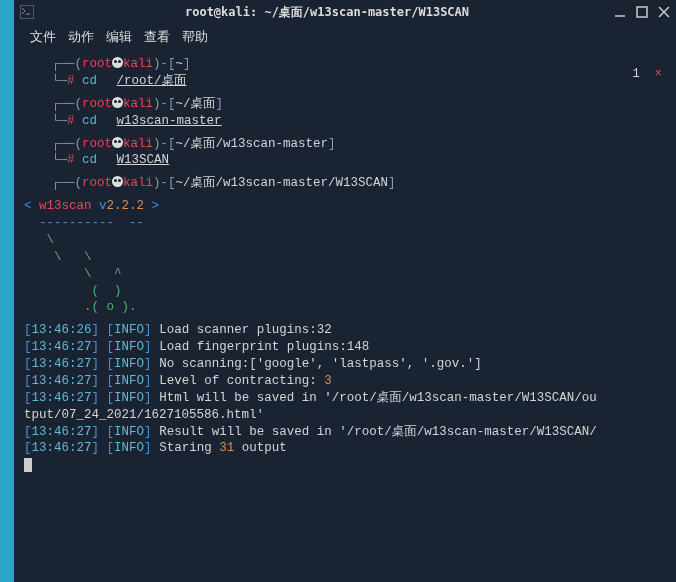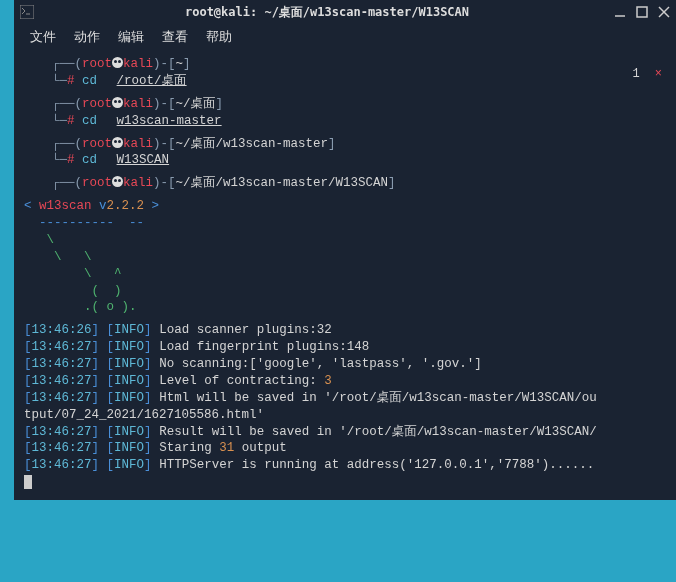--- a/index.html
+++ b/index.html
@@ -1,23 +1,23 @@
 <!DOCTYPE html>
 <html><head>
 <meta charset="utf-8">
 <style>
 * { margin: 0; padding: 0; box-sizing: border-box; }
 body { background: #2aa5c5; width: 676px; height: 582px; overflow: hidden; font-family: monospace; }
-.window { position: absolute; left: 14px; top: 0; width: 662px; height: 500px; background: #fca5a5; display: flex; flex-direction: column; }
+.window { position: absolute; left: 14px; top: 0; width: 662px; height: 582px; background: #fca5a5; display: flex; flex-direction: column; }
 .titlebar { height: 24px; background: #1a2332; display: flex; align-items: center; padding: 0 6px; color: #ccc; font-size: 12px; }
 .titlebar-icon { width: 14px; height: 14px; margin-right: 6px; display: inline-block; }
 .titlebar-title { flex: 1; text-align: center; font-weight: bold; color: #ddd; }
 .titlebar-btns { display: flex; gap: 10px; }
 .tbar-btn { width: 12px; height: 12px; cursor: pointer; color: #ccc; }
-.menubar { height: 26px; background: #1a2332; display: flex; align-items: center; padding: 0 16px; gap: 18px; color: #ddd; font-size: 13px; font-family: sans-serif; }
+.menubar { height: 26px; background: #1a2332; display: flex; align-items: center; padding: 0 16px; gap: 12px; color: #ddd; font-size: 13px; font-family: sans-serif; }
 .menu-item { cursor: pointer; }
 .terminal { flex: 1; background: #1a2332; padding: 6px 10px; font-family: "Courier New", monospace; font-size: 12.5px; line-height: 1.35; color: #ccc; overflow: hidden; position: relative; }
 .prompt-line { position: relative; padding-left: 28px; white-space: pre; }
 .cmd-line { position: relative; padding-left: 28px; white-space: pre; }
 .c-red { color: #e74856; text-align: center; }
 .c-blue { color: #4a8fd8; }
 .c-cyan { color: #5eb8d6; }
 .c-gray { color: #8a9cb0; }
 .c-white { color: #d4d4d4; }
 .c-green { color: #4fb36f; }
@@ -100,16 +100,15 @@
     <div class="spacer"></div>
 
     <div class="output"><span class="c-blue">[</span><span class="c-cyan">13:46:26</span><span class="c-blue">]</span> <span class="c-blue">[</span><span class="c-cyan">INFO</span><span class="c-blue">]</span> <span class="c-white">Load scanner plugins:32</span></div>
     <div class="output"><span class="c-blue">[</span><span class="c-cyan">13:46:27</span><span class="c-blue">]</span> <span class="c-blue">[</span><span class="c-cyan">INFO</span><span class="c-blue">]</span> <span class="c-white">Load fingerprint plugins:148</span></div>
     <div class="output"><span class="c-blue">[</span><span class="c-cyan">13:46:27</span><span class="c-blue">]</span> <span class="c-blue">[</span><span class="c-cyan">INFO</span><span class="c-blue">]</span> <span class="c-white">No scanning:['google', 'lastpass', '.gov.']</span></div>
     <div class="output"><span class="c-blue">[</span><span class="c-cyan">13:46:27</span><span class="c-blue">]</span> <span class="c-blue">[</span><span class="c-cyan">INFO</span><span class="c-blue">]</span> <span class="c-white">Level of contracting: </span><span class="c-orange">3</span></div>
     <div class="output"><span class="c-blue">[</span><span class="c-cyan">13:46:27</span><span class="c-blue">]</span> <span class="c-blue">[</span><span class="c-cyan">INFO</span><span class="c-blue">]</span> <span class="c-white">Html will be saved in '/root/桌面/w13scan-master/W13SCAN/ou</span></div>
     <div class="output c-white">tput/07_24_2021/1627105586.html'</div>
     <div class="output"><span class="c-blue">[</span><span class="c-cyan">13:46:27</span><span class="c-blue">]</span> <span class="c-blue">[</span><span class="c-cyan">INFO</span><span class="c-blue">]</span> <span class="c-white">Result will be saved in '/root/桌面/w13scan-master/W13SCAN/</span></div>
     <div class="output"><span class="c-blue">[</span><span class="c-cyan">13:46:27</span><span class="c-blue">]</span> <span class="c-blue">[</span><span class="c-cyan">INFO</span><span class="c-blue">]</span> <span class="c-white">Staring </span><span class="c-orange">31</span><span class="c-white"> output</span></div>
-    <div class="output"><span class="c-blue">[</span><span class="c-cyan">13:46:27</span><span class="c-blue">]</span> <span class="c-blue">[</span><span class="c-cyan">INFO</span><span class="c-blue">]</span> <span class="c-white">HTTPServer is running at address('127.0.0.1','7788')......</span></div>
     <div class="output"><span class="cursor-block"></span></div>
   </div>
 </div>
 
 </body></html>

